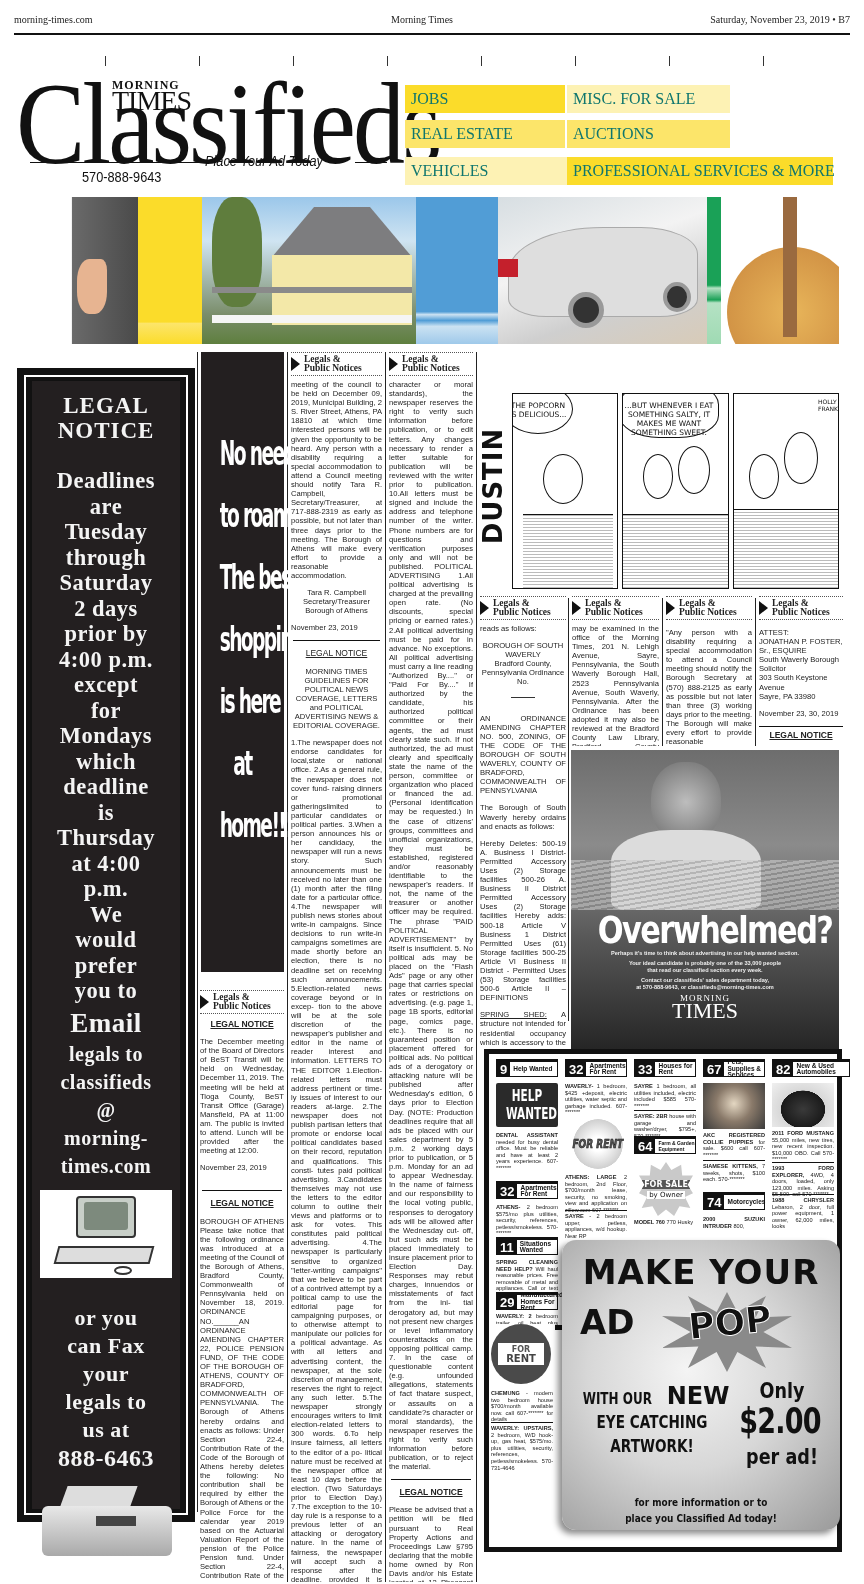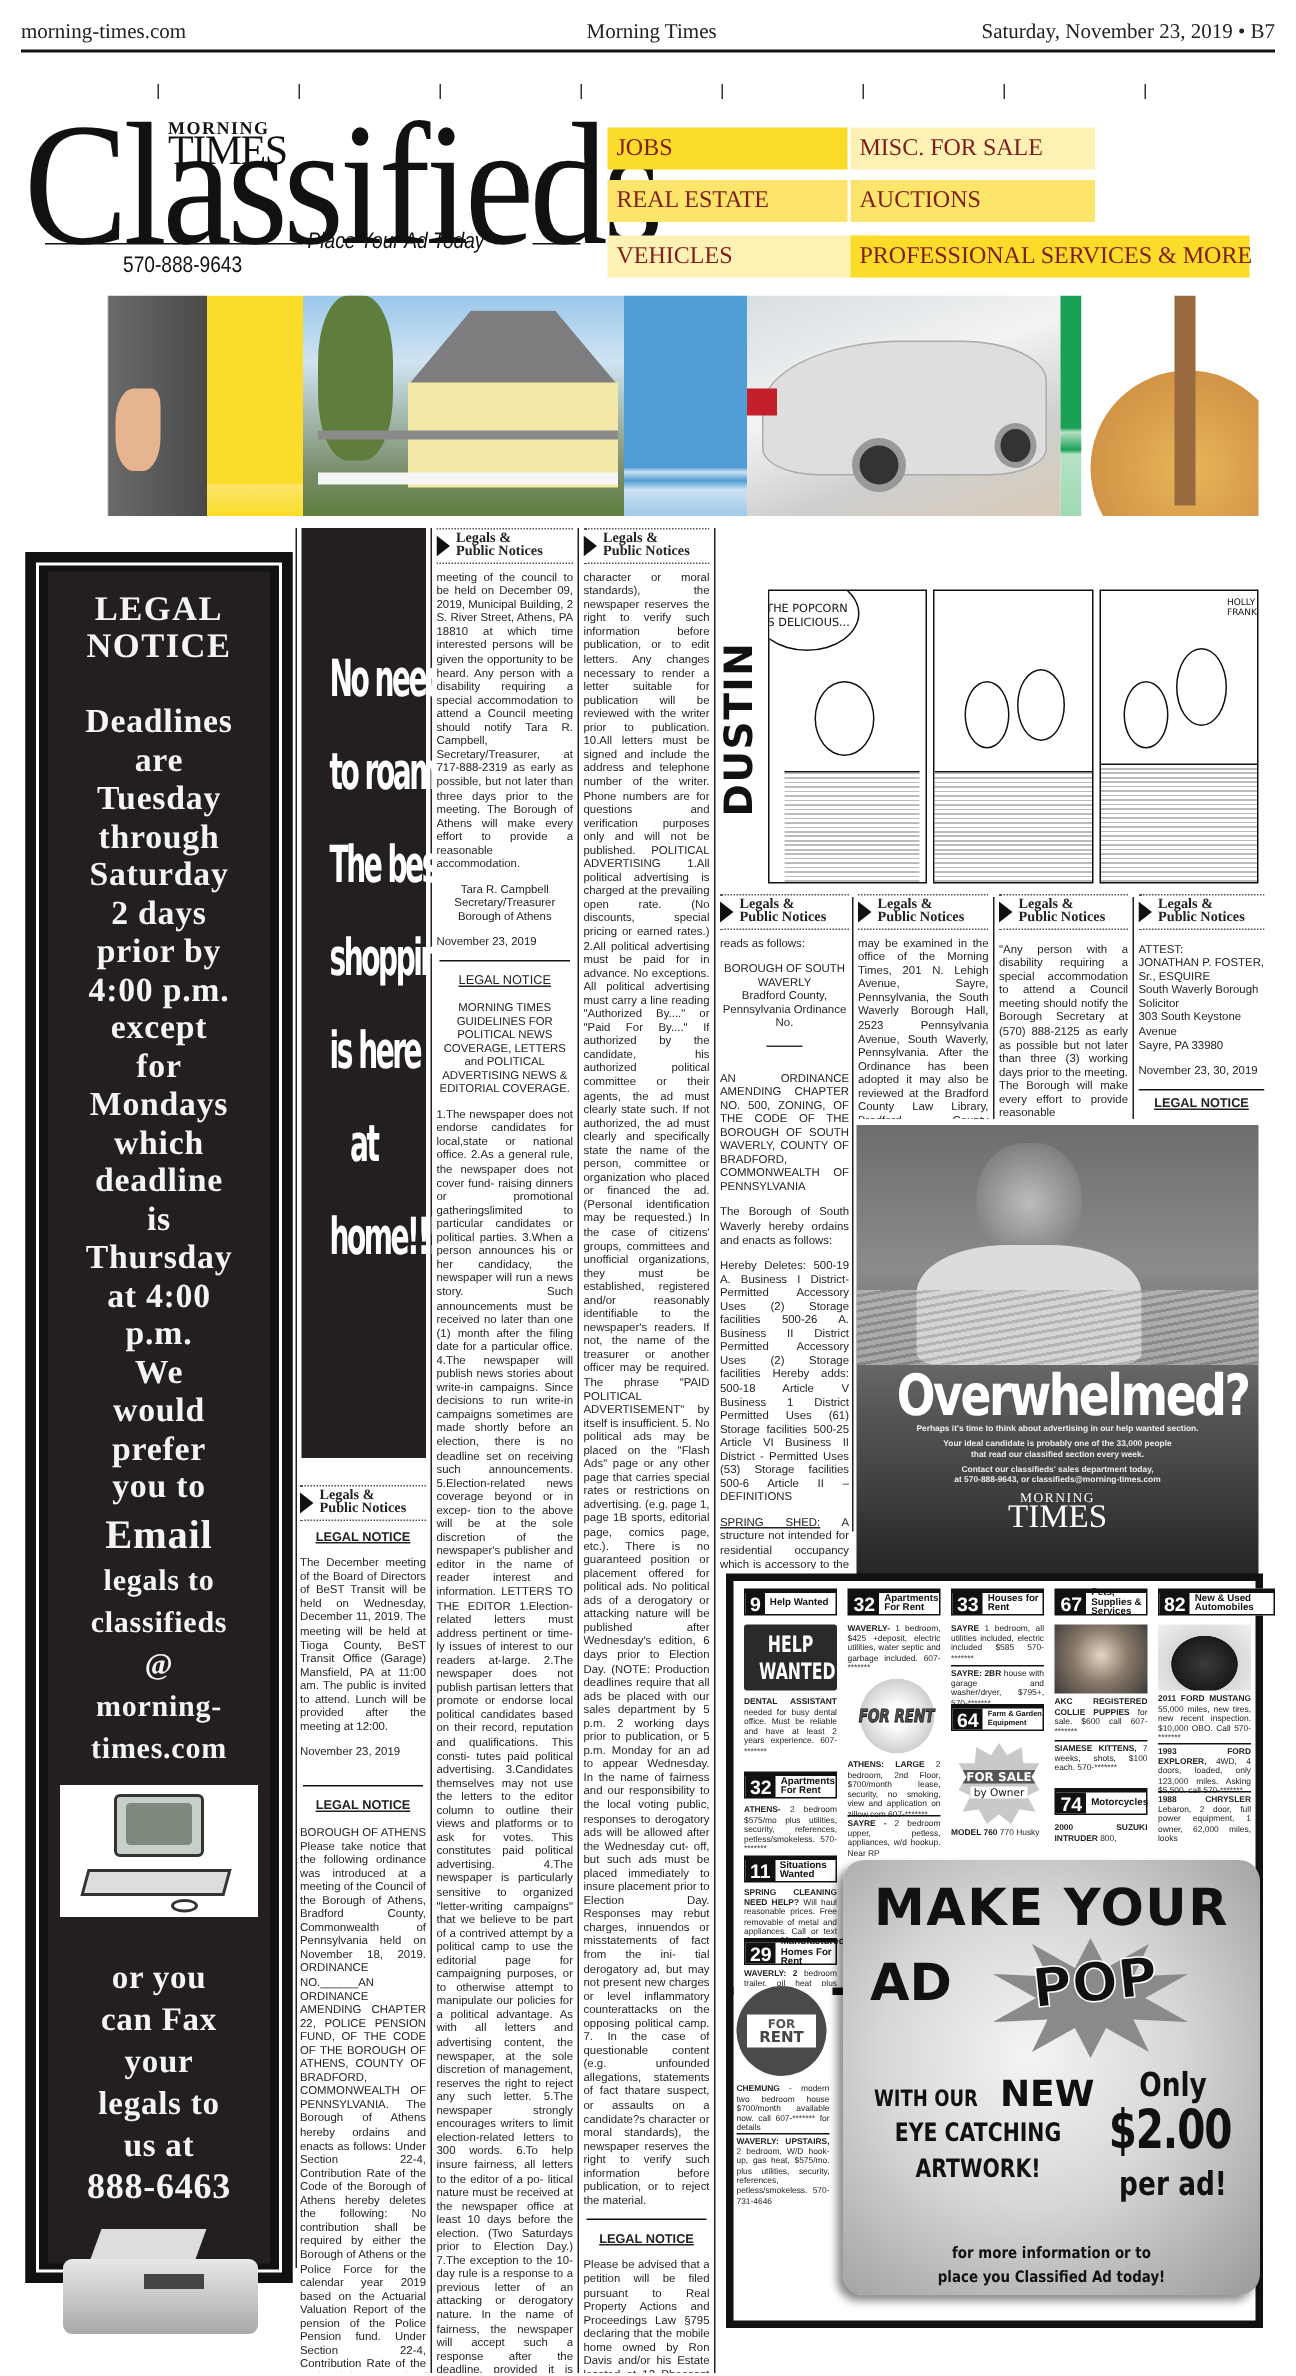--- a/index.html
+++ b/index.html
@@ -1,27 +1,27 @@
 <!DOCTYPE html>
 <html><head>
 <meta charset="utf-8">
 <style>
 *{box-sizing:border-box;margin:0;padding:0}
 body{width:864px;height:1584px;background:#fff;font-family:"Liberation Sans",sans-serif;color:#111;position:relative;overflow:hidden}
 .abs{position:absolute}
-.folio{position:absolute;top:14px;font-family:"Liberation Serif",serif;font-size:14px;color:#222}
+.folio{position:absolute;top:14px;font-family:"Liberation Serif",serif;font-size:10px;color:#222}
 .rule{position:absolute;left:14px;right:14px;top:33px;height:2px;background:#111}
 .tick{position:absolute;top:56px;width:1px;height:10px;background:#333}
 .brand-classifieds{position:absolute;left:16px;top:66px;font-family:"Liberation Serif",serif;font-size:104px;line-height:1;letter-spacing:-3px;color:#111;transform:scaleY(1.12);transform-origin:top left}
 .brand-morning{position:absolute;left:112px;top:78px;font-family:"Liberation Serif",serif;font-size:12px;letter-spacing:1px;font-variant:small-caps;font-weight:bold}
 .brand-times{position:absolute;left:70px;top:86px;font-family:"Liberation Serif",serif;font-size:28px;letter-spacing:-1px}
 .tagline-line{position:absolute;height:1px;background:#111;top:162px}
 .tagline{position:absolute;left:205px;top:152px;font-style:italic;font-size:15px;color:#111;transform:scaleX(.85);transform-origin:left}
 .phone{position:absolute;left:82px;top:168px;font-size:15px;color:#111;transform:scaleX(.85);transform-origin:left}
-.cat{position:absolute;height:28px;font-family:"Liberation Serif",serif;font-size:16px;color:#7f1d1d;padding:5px 6px;white-space:nowrap}
+.cat{position:absolute;height:28px;font-family:"Liberation Serif",serif;font-size:16px;color:#0f766e;padding:5px 6px;white-space:nowrap}
 .banner{position:absolute;left:27px;top:197px;width:812px;height:147px;overflow:hidden}
 .col-line{position:absolute;width:1px;background:#222}
 .legal-box{position:absolute;left:17px;top:368px;width:178px;height:1154px;background:#111;border:5px solid #111;outline:2px solid #fff;outline-offset:-9px}
 .legal-inner{position:absolute;left:10px;top:8px;right:10px;bottom:8px;background:#231f20;color:#f4f4f4;font-family:"Liberation Serif",serif;font-weight:bold;text-align:center}
 .legal-text{font-size:22.5px;line-height:25.5px;padding-top:12px;letter-spacing:.5px}
 .legal-head{font-size:23px;line-height:25px;letter-spacing:1px;margin-bottom:25px}
 .legal-big{font-size:27px;line-height:34px}
 .roam-box{position:absolute;left:201px;top:352px;width:83px;height:620px;background:#231f20;color:#fff;text-align:center;font-family:"DejaVu Sans",sans-serif;font-weight:bold;font-size:34px;line-height:62px;letter-spacing:-3px;padding-top:70px;transform-origin:top}
 .roam-box span{display:block;transform:scaleX(.55);white-space:nowrap}
 .lpn{display:flex;align-items:center;gap:4px;border-top:1px dotted #555;border-bottom:1px dotted #555;padding:2px 0 2px 0;margin-bottom:4px;font-family:"Liberation Serif",serif;font-weight:bold;font-size:9.5px;line-height:9px}
@@ -229,20 +229,21 @@
 <div class="comic">
   <div class="comic-title">
       <span>DUSTIN</span>
     </div>
   <div class="panel" style="left:30px;width:106px">
     <div class="bubble" style="left:-10px;top:-10px;width:70px;height:50px;padding-top:16px">THE POPCORN IS DELICIOUS...</div>
     <div class="abs" style="left:30px;top:60px;width:40px;height:50px;border:1.2px solid #111;border-radius:50%"></div>
     <div class="abs" style="left:10px;top:120px;width:90px;height:80px;background:repeating-linear-gradient(0deg,#bbb 0 1px,#fff 1px 3px);border-top:1.2px solid #111"></div>
   </div>
   <div class="panel" style="left:140px;width:107px">
+    <div class="bubble" style="left:-4px;top:-12px;width:100px;height:56px;padding-top:18px;border-radius:40%">...BUT WHENEVER I EAT SOMETHING SALTY, IT MAKES ME WANT SOMETHING SWEET.</div>
     <div class="abs" style="left:20px;top:60px;width:30px;height:45px;border:1.2px solid #111;border-radius:50%"></div>
     <div class="abs" style="left:55px;top:52px;width:32px;height:48px;border:1.2px solid #111;border-radius:50%"></div>
     <div class="abs" style="left:0;top:120px;width:107px;height:80px;background:repeating-linear-gradient(0deg,#bbb 0 1px,#fff 1px 3px);border-top:1.2px solid #111"></div>
   </div>
   <div class="panel" style="left:251px;width:106px">
     <div class="abs" style="right:4px;top:4px;font-size:6px;line-height:7px;font-family:'DejaVu Sans',sans-serif;width:16px">HOLLY FRANK</div>
     <div class="abs" style="left:15px;top:60px;width:30px;height:45px;border:1.2px solid #111;border-radius:50%"></div>
     <div class="abs" style="left:50px;top:38px;width:34px;height:52px;border:1.2px solid #111;border-radius:50%"></div>
     <div class="abs" style="left:0;top:115px;width:106px;height:85px;background:repeating-linear-gradient(0deg,#bbb 0 1px,#fff 1px 3px);border-top:1.2px solid #111"></div>
   </div>

